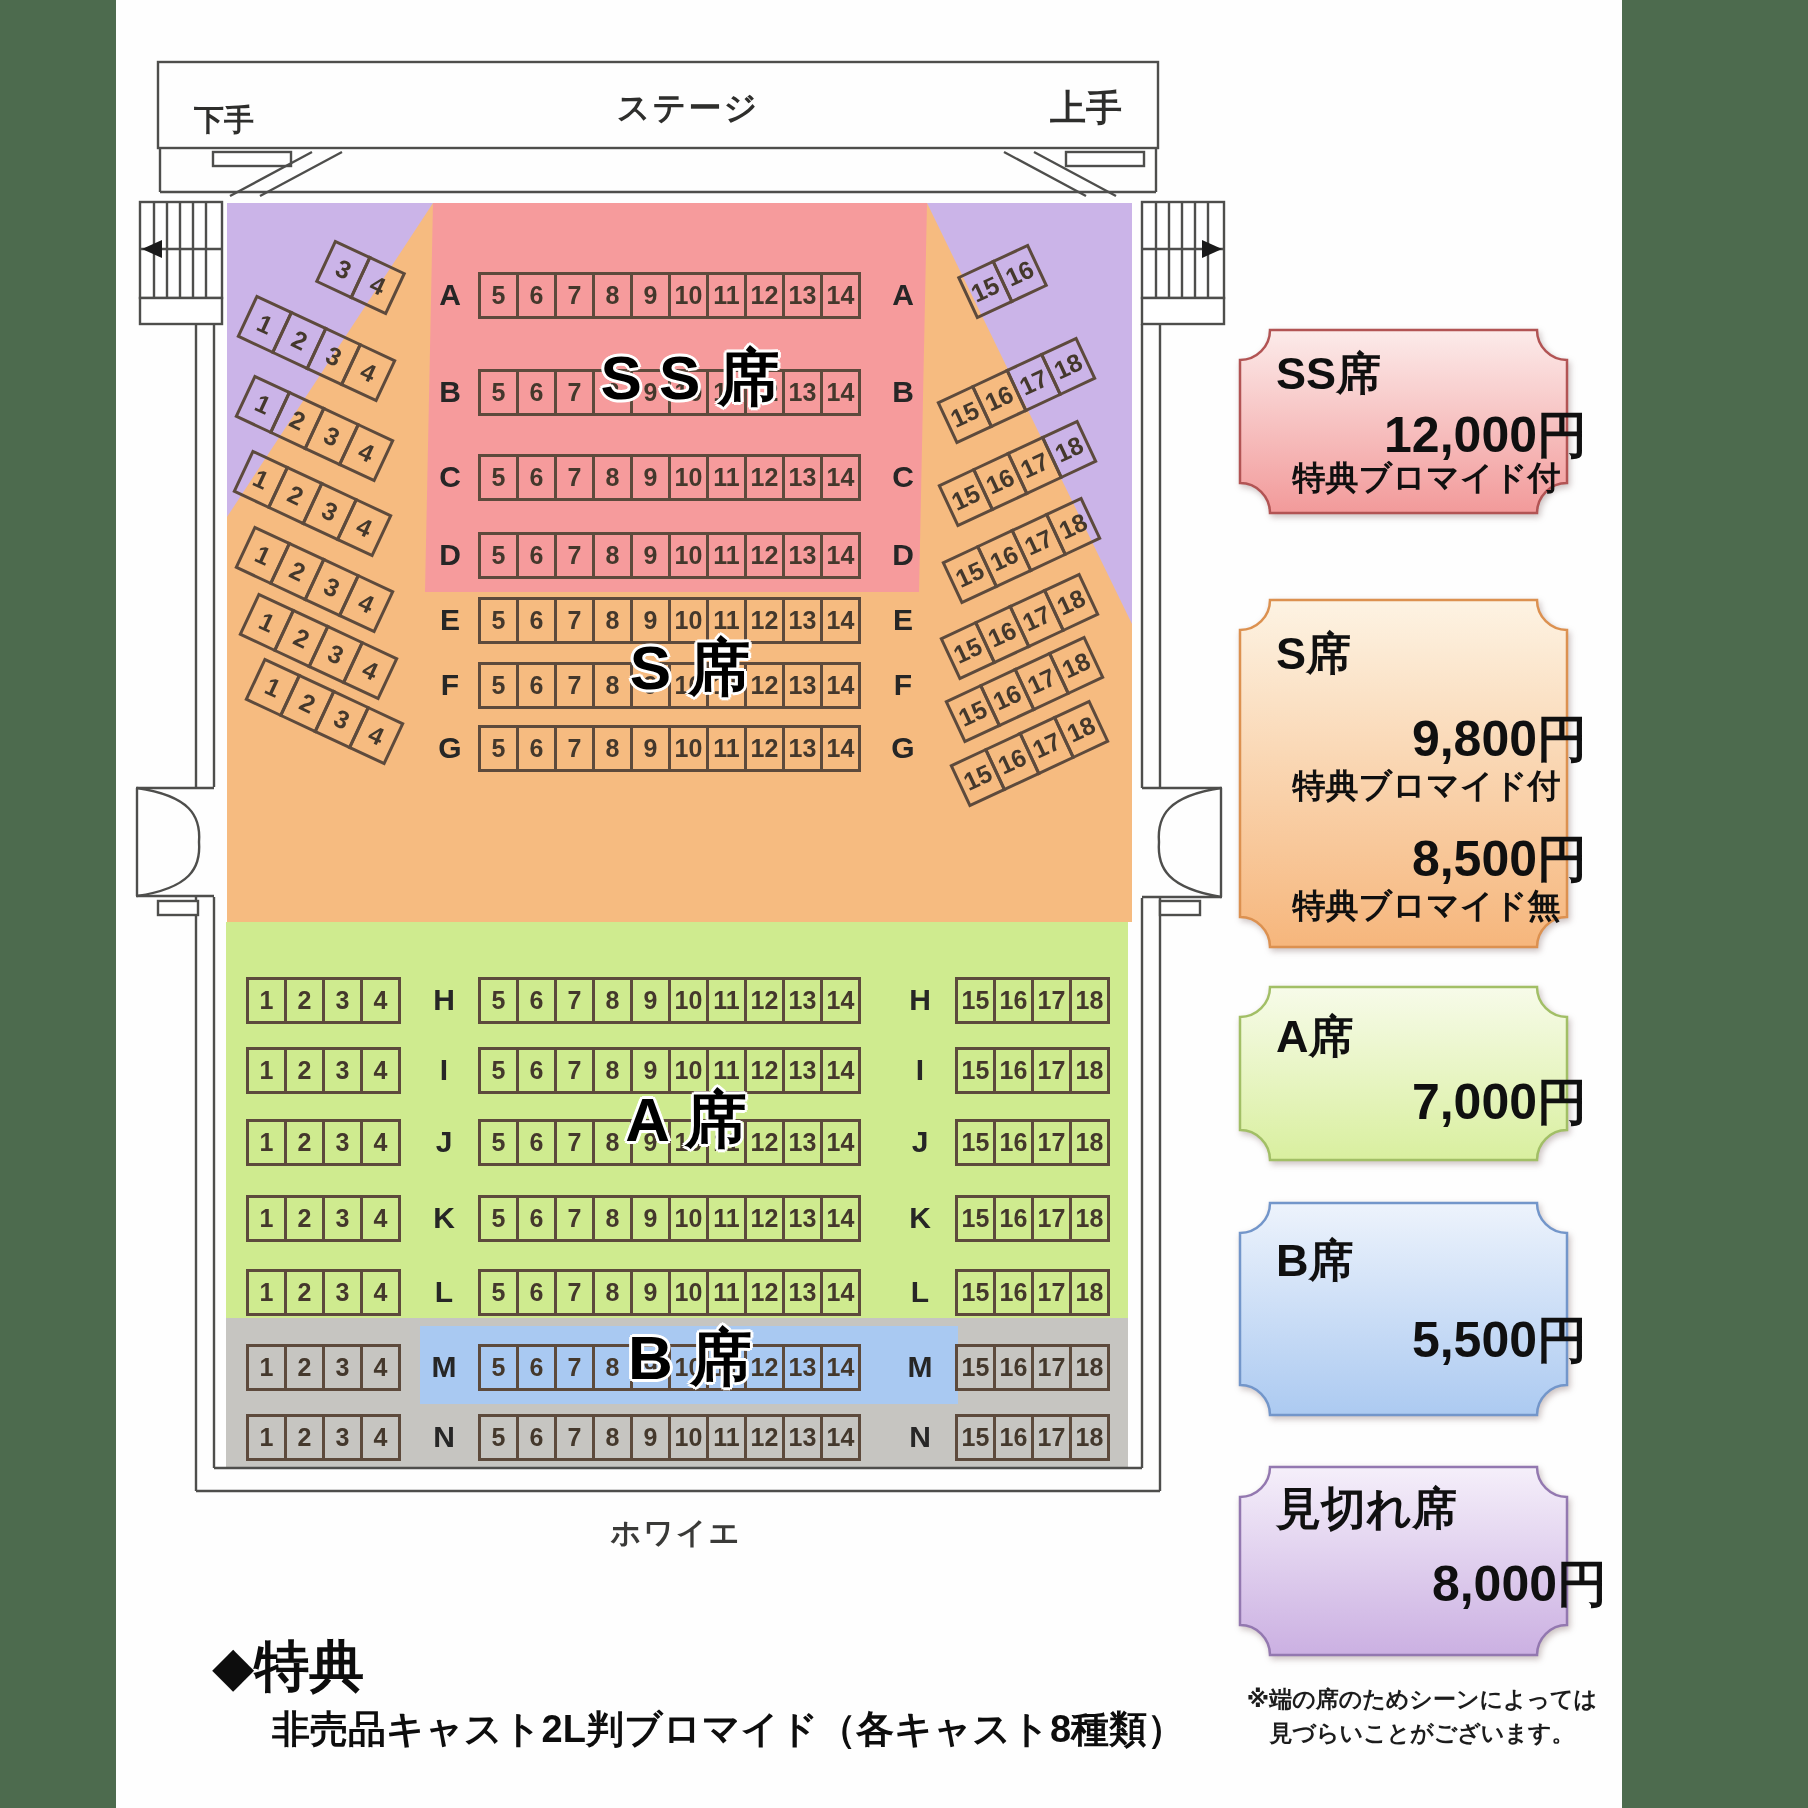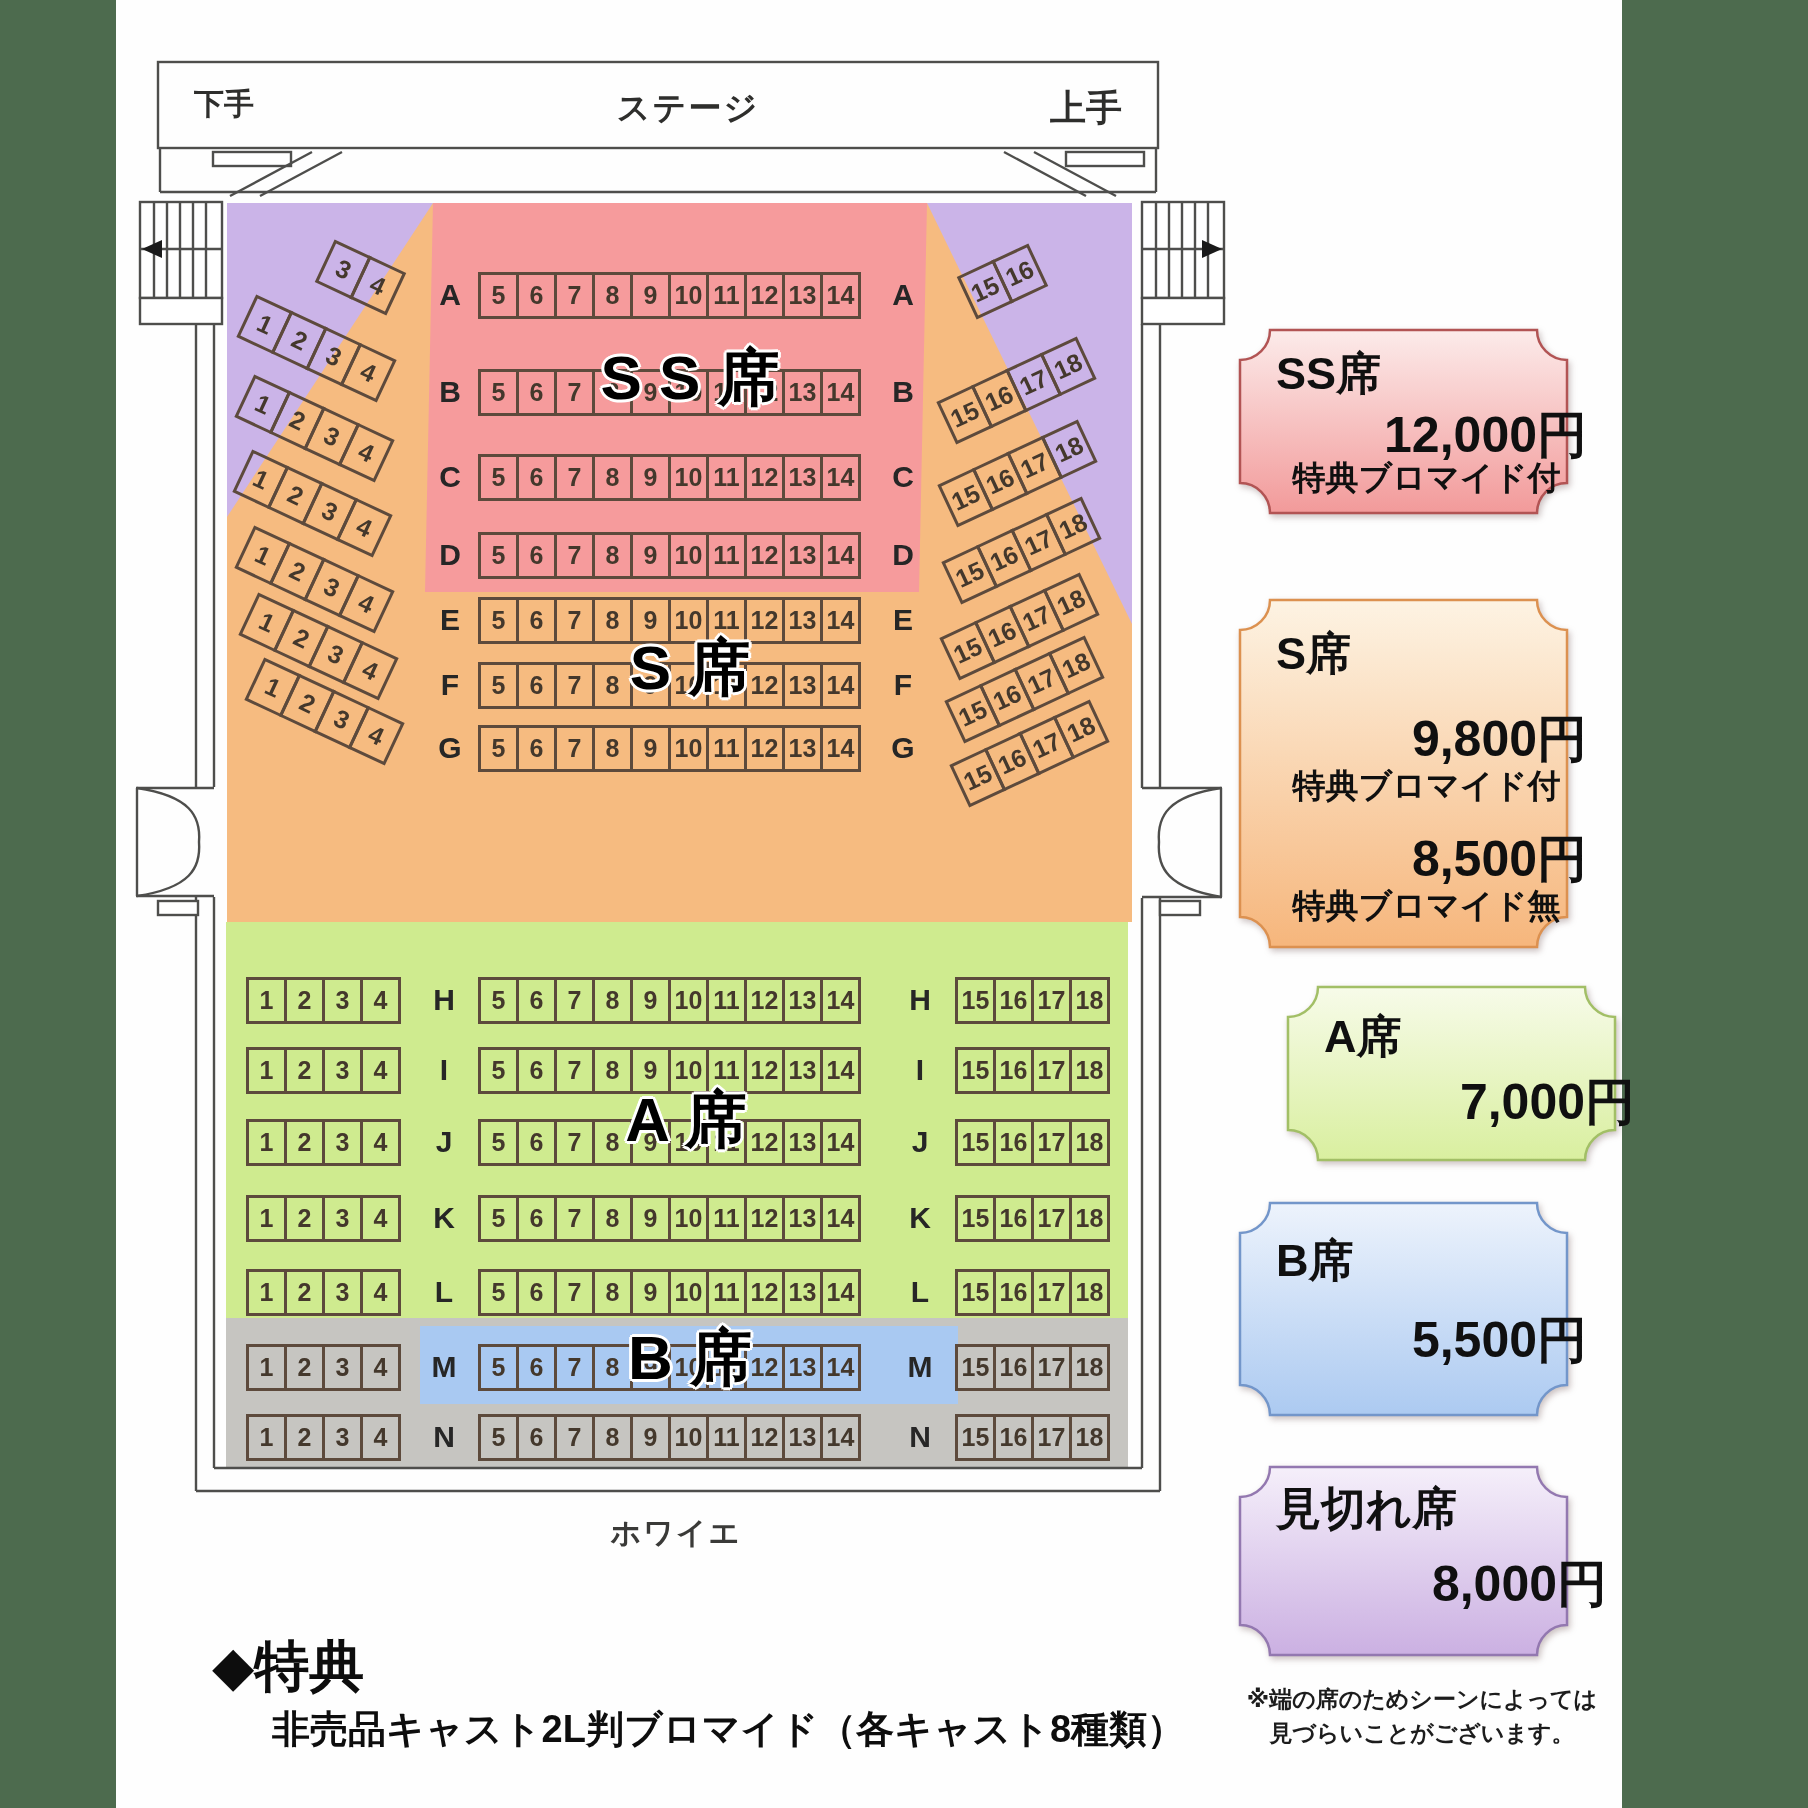--- a/index.html
+++ b/index.html
@@ -4,21 +4,21 @@
 <style>
   html,body{margin:0;padding:0;background:#ffffff;}
   body{font-family:"Liberation Sans","DejaVu Sans",sans-serif;}
   #canvas{position:relative;width:1808px;height:1808px;background:#fefefe;overflow:hidden;}
   .band{position:absolute;top:0;height:1808px;}
   #band-left{left:0;width:116px;}
   #band-right{left:1622px;width:186px;}
   #hall{position:absolute;left:0;top:0;}
   .maplabel{position:absolute;transform:translate(-50%,-50%);font-weight:700;color:#2e2e2c;white-space:nowrap;}
   #lbl-stage{left:688px;top:108px;font-size:33px;letter-spacing:2px;}
-  #lbl-shimote{left:224px;top:104px;font-size:30px;}
+  #lbl-shimote{left:224px;top:120px;font-size:30px;}
   #lbl-kamite{left:1086px;top:108px;font-size:36px;}
   #lbl-foyer{left:676px;top:1533px;font-size:30px;color:#3a3a38;letter-spacing:2px;}
   .zone-label{position:absolute;transform:translate(-50%,-50%);font-size:62px;font-weight:900;color:#000;white-space:nowrap;
     text-shadow:3px 0 0 #fff,-3px 0 0 #fff,0 3px 0 #fff,0 -3px 0 #fff,2px 2px 0 #fff,-2px 2px 0 #fff,2px -2px 0 #fff,-2px -2px 0 #fff;}
   #zl-ss{left:690px;top:378px;text-align:right;}
   #zl-s{left:690px;top:668px;}
   #zl-a{left:686px;top:1120px;}
   #zl-b{left:690px;top:1358px;}
   #seat-layer{position:absolute;left:0;top:0;width:1808px;height:1808px;}
   .seat-block{position:absolute;display:flex;}
@@ -493,21 +493,21 @@
             </linearGradient>
           </defs>
           <path d="M 30,0 H 297 A 30,30 0 0 0 327,30 V 317 A 30,30 0 0 0 297,347 H 30 A 30,30 0 0 0 0,317 V 30 A 30,30 0 0 0 30,0 Z" transform="translate(8,8)" fill="url(#grad-s)" stroke="#dc9150" stroke-width="2.5"></path>
         </svg>
         <div class="tk-name" style="top: 24px;">S席</div>
         <div class="tk-price" style="top: 106px;">9,800円</div>
         <div class="tk-note" style="top: 164px;">特典ブロマイド付</div>
         <div class="tk-price" style="top: 226px;">8,500円</div>
         <div class="tk-note" style="top: 284px;">特典ブロマイド無</div>
       </div>
-      <div class="ticket" style="left: 1240px; top: 987px; height: 173px; margin-left: 48px;">
+      <div class="ticket" style="left: 1240px; top: 987px; height: 173px;">
         <svg width="343" height="189">
           <defs>
             <linearGradient id="grad-a" x1="0" y1="0" x2="0" y2="1">
               <stop offset="0%" stop-color="#f7fbe9"></stop>
               <stop offset="100%" stop-color="#d9ef9f"></stop>
             </linearGradient>
           </defs>
           <path d="M 30,0 H 297 A 30,30 0 0 0 327,30 V 143 A 30,30 0 0 0 297,173 H 30 A 30,30 0 0 0 0,143 V 30 A 30,30 0 0 0 30,0 Z" transform="translate(8,8)" fill="url(#grad-a)" stroke="#a2bf66" stroke-width="2.5"></path>
         </svg>
         <div class="tk-name" style="top: 20px;">A席</div>

